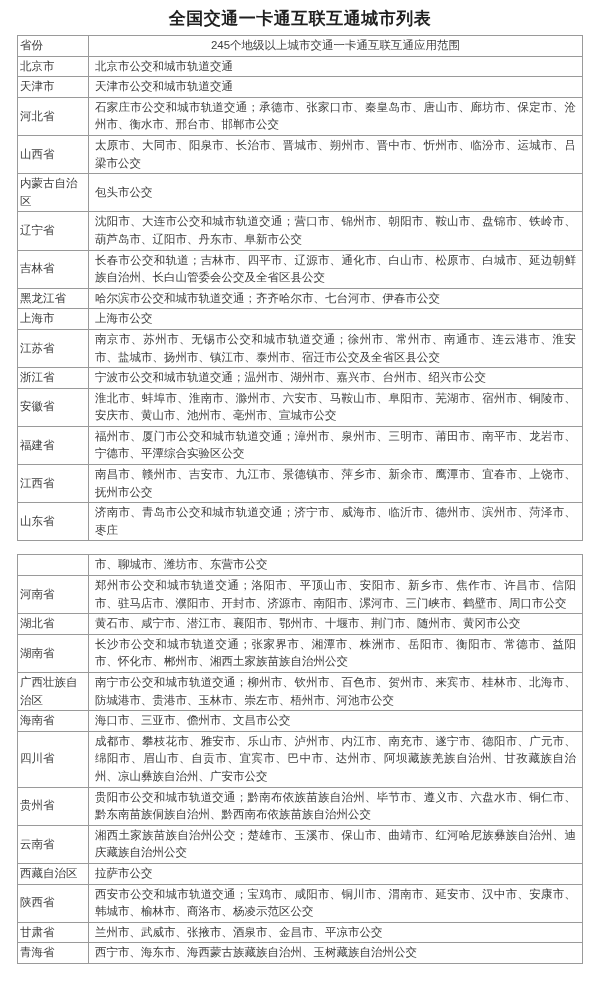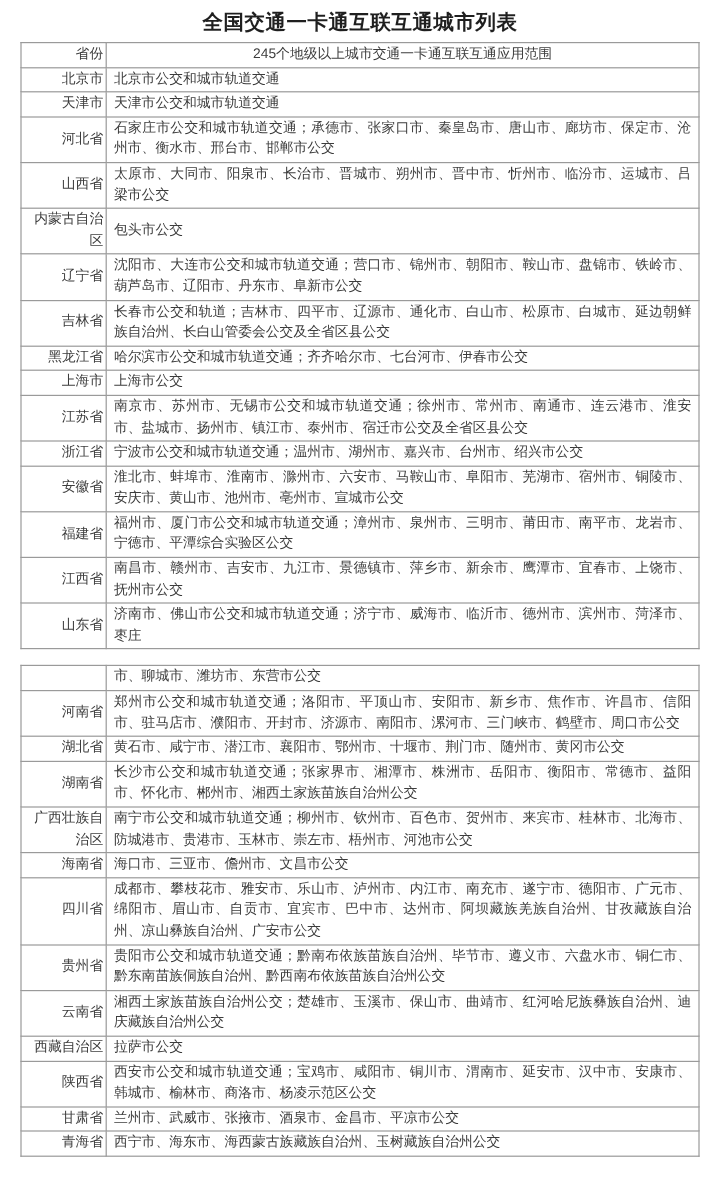--- a/index.html
+++ b/index.html
@@ -35,21 +35,21 @@
   .table-gap{height:13px;}
   table.card-table td{
     border:1px solid var(--border);
     font-size:11.5px;
     line-height:17.6px;
     vertical-align:middle;
     word-break:break-all;
   }
   td.province{
     width:66px;
-    text-align:right;
+    text-align:left;
     padding:1px 2px;
   }
   td.cities{
     padding:1px 6px;
     text-align:justify;
   }
   td.cities.center{
     text-align:center;
   }
 </style>
@@ -119,21 +119,21 @@
         <tr>
           <td class="province">福建省</td>
           <td class="cities">福州市、厦门市公交和城市轨道交通；漳州市、泉州市、三明市、莆田市、南平市、龙岩市、宁德市、平潭综合实验区公交</td>
         </tr>
         <tr>
           <td class="province">江西省</td>
           <td class="cities">南昌市、赣州市、吉安市、九江市、景德镇市、萍乡市、新余市、鹰潭市、宜春市、上饶市、抚州市公交</td>
         </tr>
         <tr>
           <td class="province">山东省</td>
-          <td class="cities">济南市、佛山市公交和城市轨道交通；济宁市、威海市、临沂市、德州市、滨州市、菏泽市、枣庄</td>
+          <td class="cities">济南市、青岛市公交和城市轨道交通；济宁市、威海市、临沂市、德州市、滨州市、菏泽市、枣庄</td>
         </tr>
       </tbody>
   </table>
 
   <div class="table-gap"></div>
 
   <table class="card-table">
     <tbody>
         <tr>
           <td class="province"></td>

